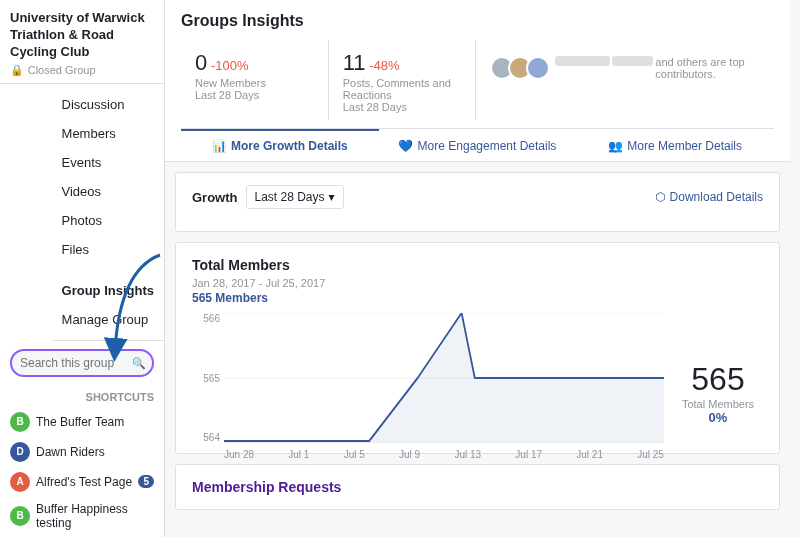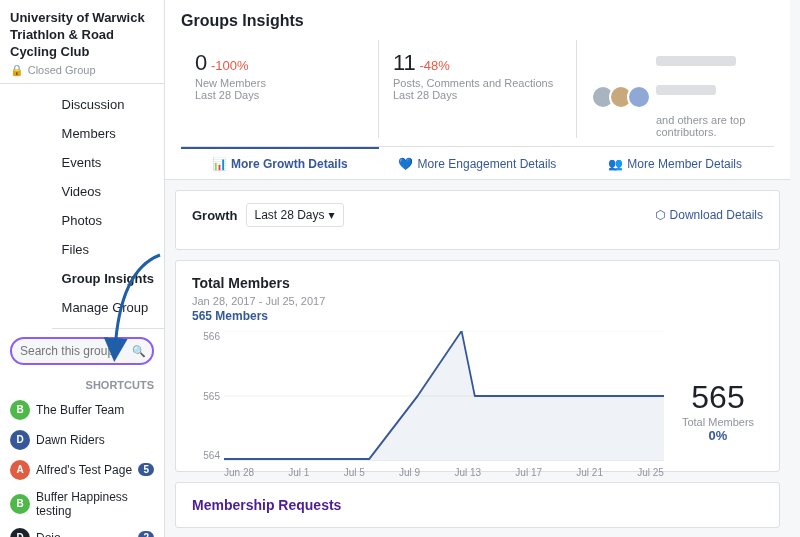--- a/index.html
+++ b/index.html
@@ -39,21 +39,21 @@
     .sidebar-nav {
       padding: 6px 0;
       border-bottom: 1px solid #dddfe2;
     }
     .sidebar-nav-item {
       padding: 7px 10px;
       font-size: 13px;
       color: #1d2129;
       cursor: pointer;
     }
-    .sidebar-nav-item.active { font-weight: 700; }
+    .sidebar-nav-item.active { font-weight: 700; margin-top: 12px; }
 
     .sidebar-search {
       margin: 8px 10px;
       position: relative;
     }
     .sidebar-search input {
       width: 100%;
       padding: 5px 28px 5px 8px;
       border: 2px solid #8b5cf6;
       border-radius: 16px;
@@ -410,21 +410,21 @@
         </div>
       </div>
 
       <div class="insight-card">
         <div class="insight-card-contributors">
           <div class="contributor-avatars">
             <div class="contributor-avatar av1"></div>
             <div class="contributor-avatar av2"></div>
             <div class="contributor-avatar av3"></div>
           </div>
-          <div style="display:flex;flex-direction:column;gap:19px;">
+          <div style="display:flex;flex-direction:row;gap:2px;">
             <span class="contributor-name" style="width:80px;"></span>
             <span class="contributor-name" style="width:60px;"></span>
             <span class="contributor-text">and others are top contributors.</span>
           </div>
         </div>
       </div>
     </div>
 
     <div class="insight-tabs">
       <div class="insight-tab active">

